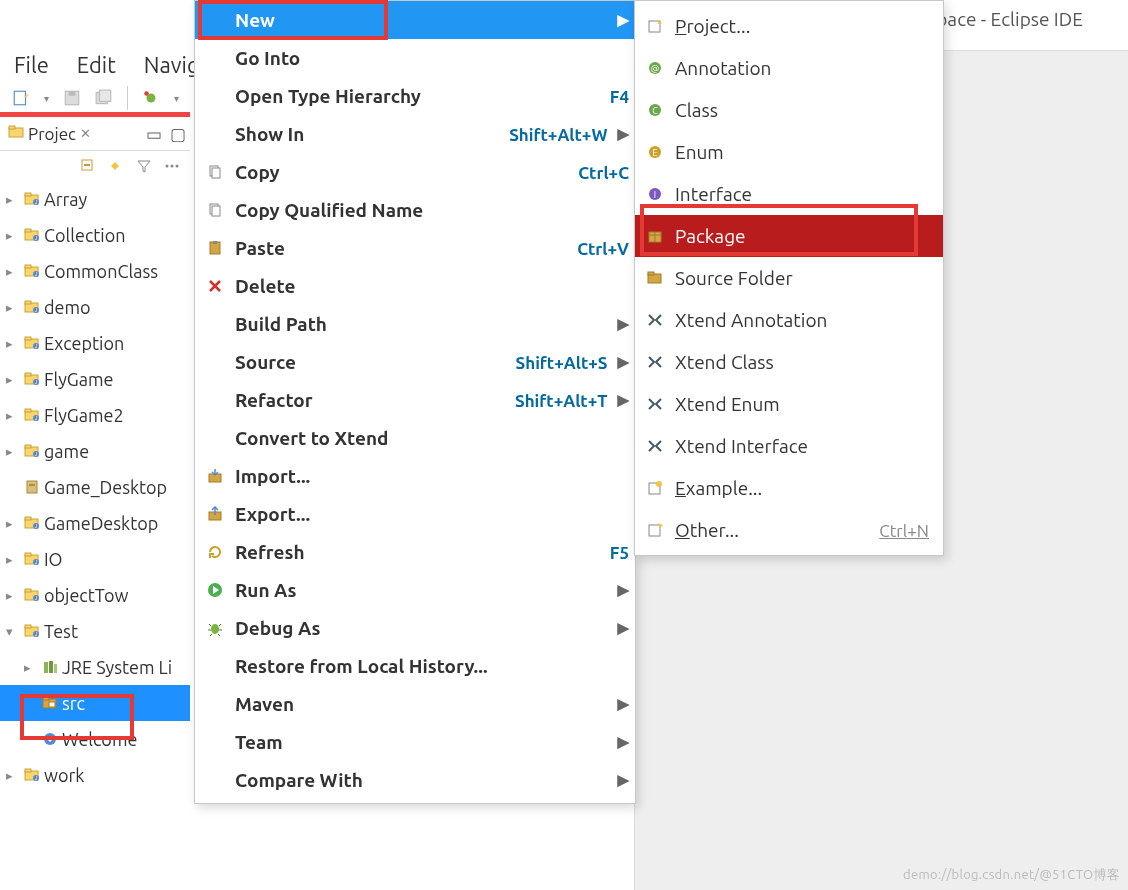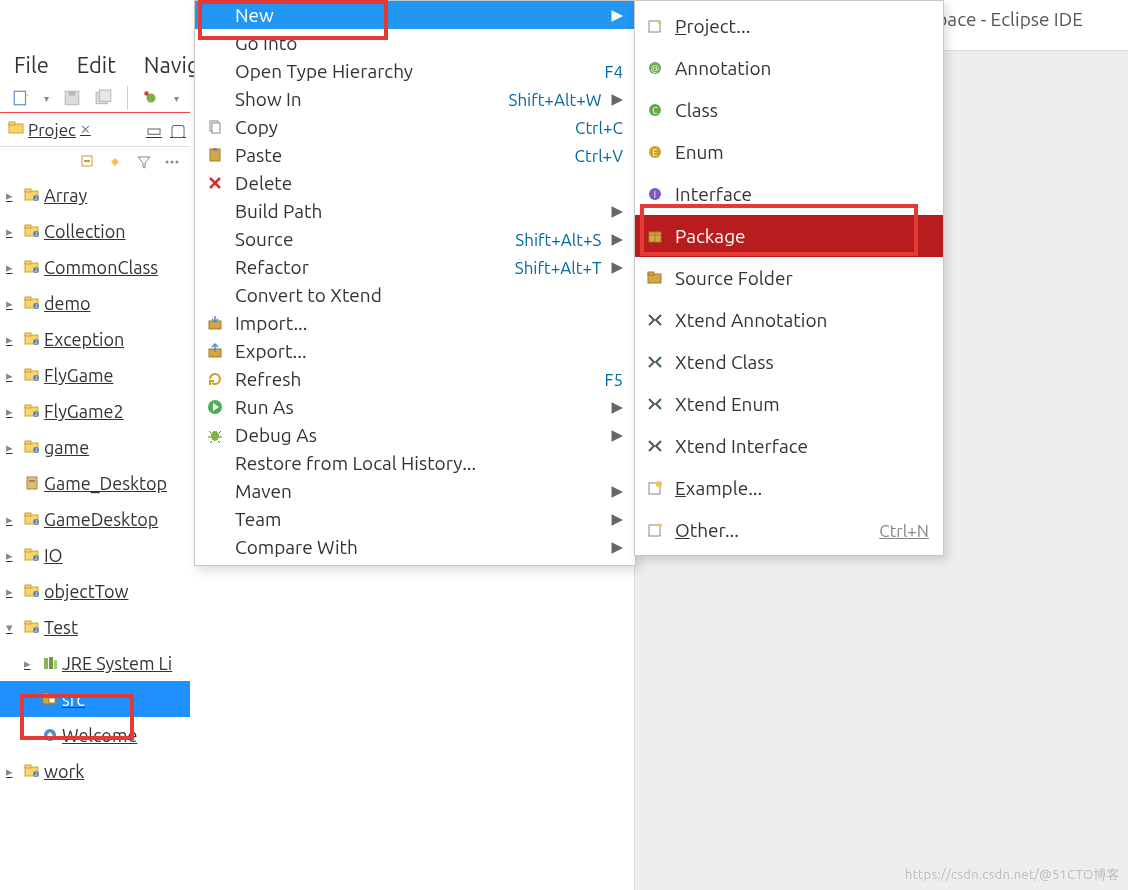--- a/index.html
+++ b/index.html
@@ -3,35 +3,35 @@
 <meta charset="utf-8">
 <style>
   * { box-sizing: border-box; margin: 0; padding: 0; font-family: "Segoe UI", "Ubuntu", sans-serif; }
   body { width: 1128px; height: 890px; background: #fff; overflow: hidden; position: relative; font-size: 18px; color: #333; }
   .title-bar { position: absolute; right: 0; top: 8px; width: 200px; font-size: 19px; color: #555; }
   .menu-bar { position: absolute; left: 10px; top: 50px; display: flex; gap: 20px; font-size: 22px; color: #333; }
   .menu-bar span { padding: 2px 4px; }
   .toolbar { position: absolute; left: 6px; top: 82px; display: flex; align-items: center; gap: 14px; padding: 4px 6px; }
   .toolbar .ico { width: 18px; height: 18px; display: inline-block; }
   .divider-v { width: 1px; height: 24px; background: #ccc; }
-  .sidebar { position: absolute; left: 0; top: 112px; width: 190px; height: 760px; border-top: 1px solid #ef4444; text-decoration: underline; }
+  .sidebar { position: absolute; left: 0; top: 112px; width: 190px; height: 760px; border-top: 5px solid #ef4444; }
   .tab-hdr { display: flex; align-items: center; height: 34px; border-bottom: 1px solid #ddd; font-size: 17px; }
   .tab-hdr .lbl { padding-left: 8px; display: flex; align-items: center; gap: 4px; }
   .tab-hdr .sp { flex: 1; }
   .tab-hdr .btn { width: 24px; text-align: center; color: #666; }
   .mini-tools { display: flex; justify-content: flex-end; gap: 12px; padding: 6px 10px; }
   .mini-tools .mi { width: 16px; height: 16px; }
   .tree { padding-top: 2px; }
   .tree-row { display: flex; align-items: center; height: 36px; font-size: 18px; padding-left: 6px; gap: 2px; white-space: nowrap; }
   .tree-row .arrow { width: 14px; color: #888; font-size: 13px; }
   .tree-row .micon { width: 20px; display: inline-flex; justify-content: center; }
   .tree-row.d1 { padding-left: 24px; }
   .tree-row.sel { background: #1e90ff; color: #fff; }
   .context-menu { position: absolute; left: 194px; top: 0; width: 442px; background: #fff; border: 1px solid #c8c8c8; box-shadow: 3px 4px 10px rgba(0,0,0,.15); padding-bottom: 4px; }
-  .cm-row { display: flex; align-items: center; height: 28px; font-size: 19px; padding: 0 12px 0 10px; gap: 10px; position: relative; }
+  .cm-row { display: flex; align-items: center; height: 38px; font-size: 19px; padding: 0 6px 0 10px; gap: 10px; position: relative; font-weight: bold; }
   .cm-row.sel { background: #2196f3; color: #fff; }
   .cm-row .micon { width: 20px; display: inline-flex; justify-content: center; }
   .cm-row .lbl { flex: 1; }
   .cm-row .sc { color: #0369a1; font-size: 17px; }
   .cm-row .sub { color: #666; font-size: 15px; }
   .cm-row.sel .sub { color: #fff; }
   .sub-menu { position: absolute; left: 634px; top: 0; width: 310px; background: #fff; border: 1px solid #c8c8c8; box-shadow: 3px 4px 10px rgba(0,0,0,.15); padding: 4px 0; }
   .sm-row { display: flex; align-items: center; height: 42px; font-size: 19px; padding: 0 14px 0 10px; gap: 10px; }
   .sm-row.sel { background: #b91c1c; color: #fff; }
   .sm-row .micon { width: 20px; display: inline-flex; justify-content: center; }
@@ -347,20 +347,29 @@
           <rect x="3" y="2" width="8" height="10" fill="#fff" stroke="#888"></rect>
           <rect x="5" y="4" width="8" height="10" fill="#fff" stroke="#888"></rect>
         </svg>
       </span>
       <span class="lbl">Copy</span>
       <span class="sc">Ctrl+C</span>
     </div>
     <div class="cm-row">
       <span class="micon">
         <svg width="16" height="16" viewBox="0 0 16 16">
+          <rect x="3" y="2" width="8" height="10" fill="#fff" stroke="#888"></rect>
+          <rect x="5" y="4" width="8" height="10" fill="#fff" stroke="#888"></rect>
+        </svg>
+      </span>
+      <span class="lbl">Copy Qualified Name</span>
+    </div>
+    <div class="cm-row">
+      <span class="micon">
+        <svg width="16" height="16" viewBox="0 0 16 16">
           <rect x="3" y="2" width="10" height="12" fill="#d4a544" stroke="#a17c28"></rect>
           <rect x="6" y="1" width="4" height="3" fill="#888"></rect>
         </svg>
       </span>
       <span class="lbl">Paste</span>
       <span class="sc">Ctrl+V</span>
     </div>
     <div class="cm-row">
       <span class="micon">
         <svg width="16" height="16" viewBox="0 0 16 16">
@@ -573,13 +582,13 @@
       </span>
       <span class="lbl"><u class="mn">O</u>ther...</span>
       <span class="sc">Ctrl+N</span>
     </div>
   </div>
 
 <div class="hl-box" style="left:198px; top:0px; width:190px; height:40px;"></div>
 <div class="hl-box" style="left:640px; top:204px; width:278px; height:52px;"></div>
 <div class="hl-box" style="left:20px; top:694px; width:114px; height:46px;"></div>
 
-<div class="watermark">https://csdn.csdn.net/@51CTO博客</div>
+<div class="watermark">demo://blog.csdn.net/@51CTO博客</div>
 
 </body></html>

